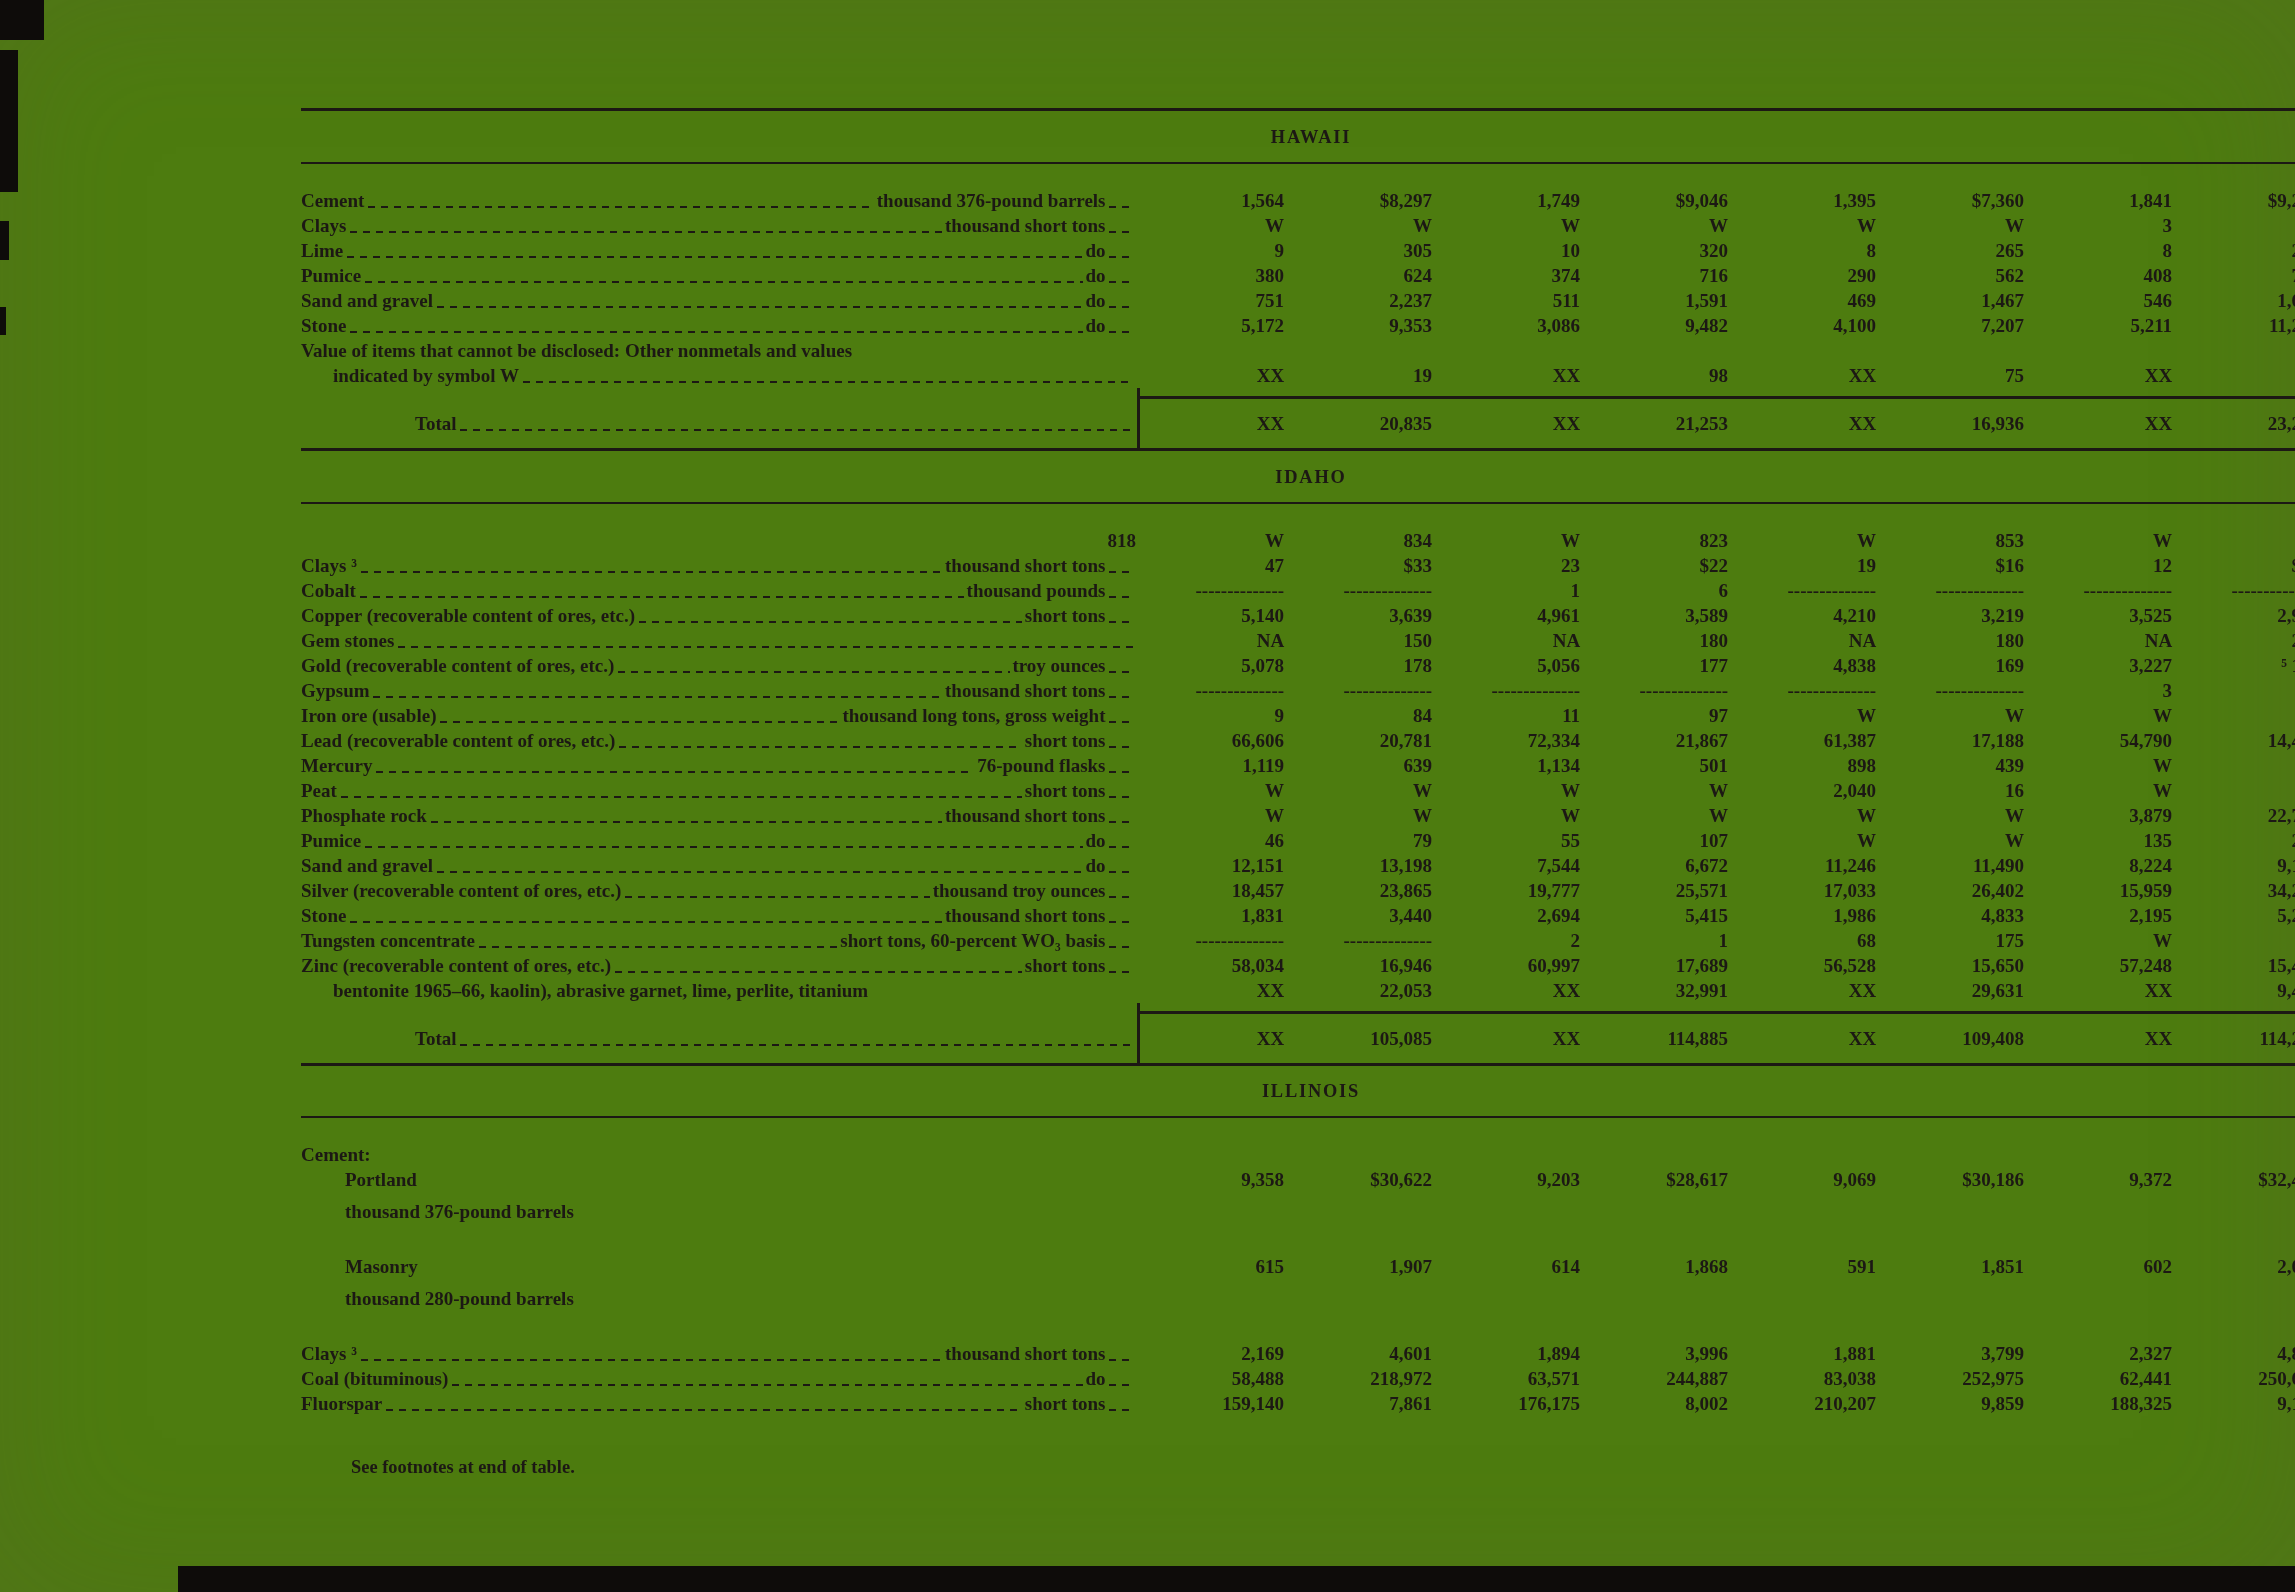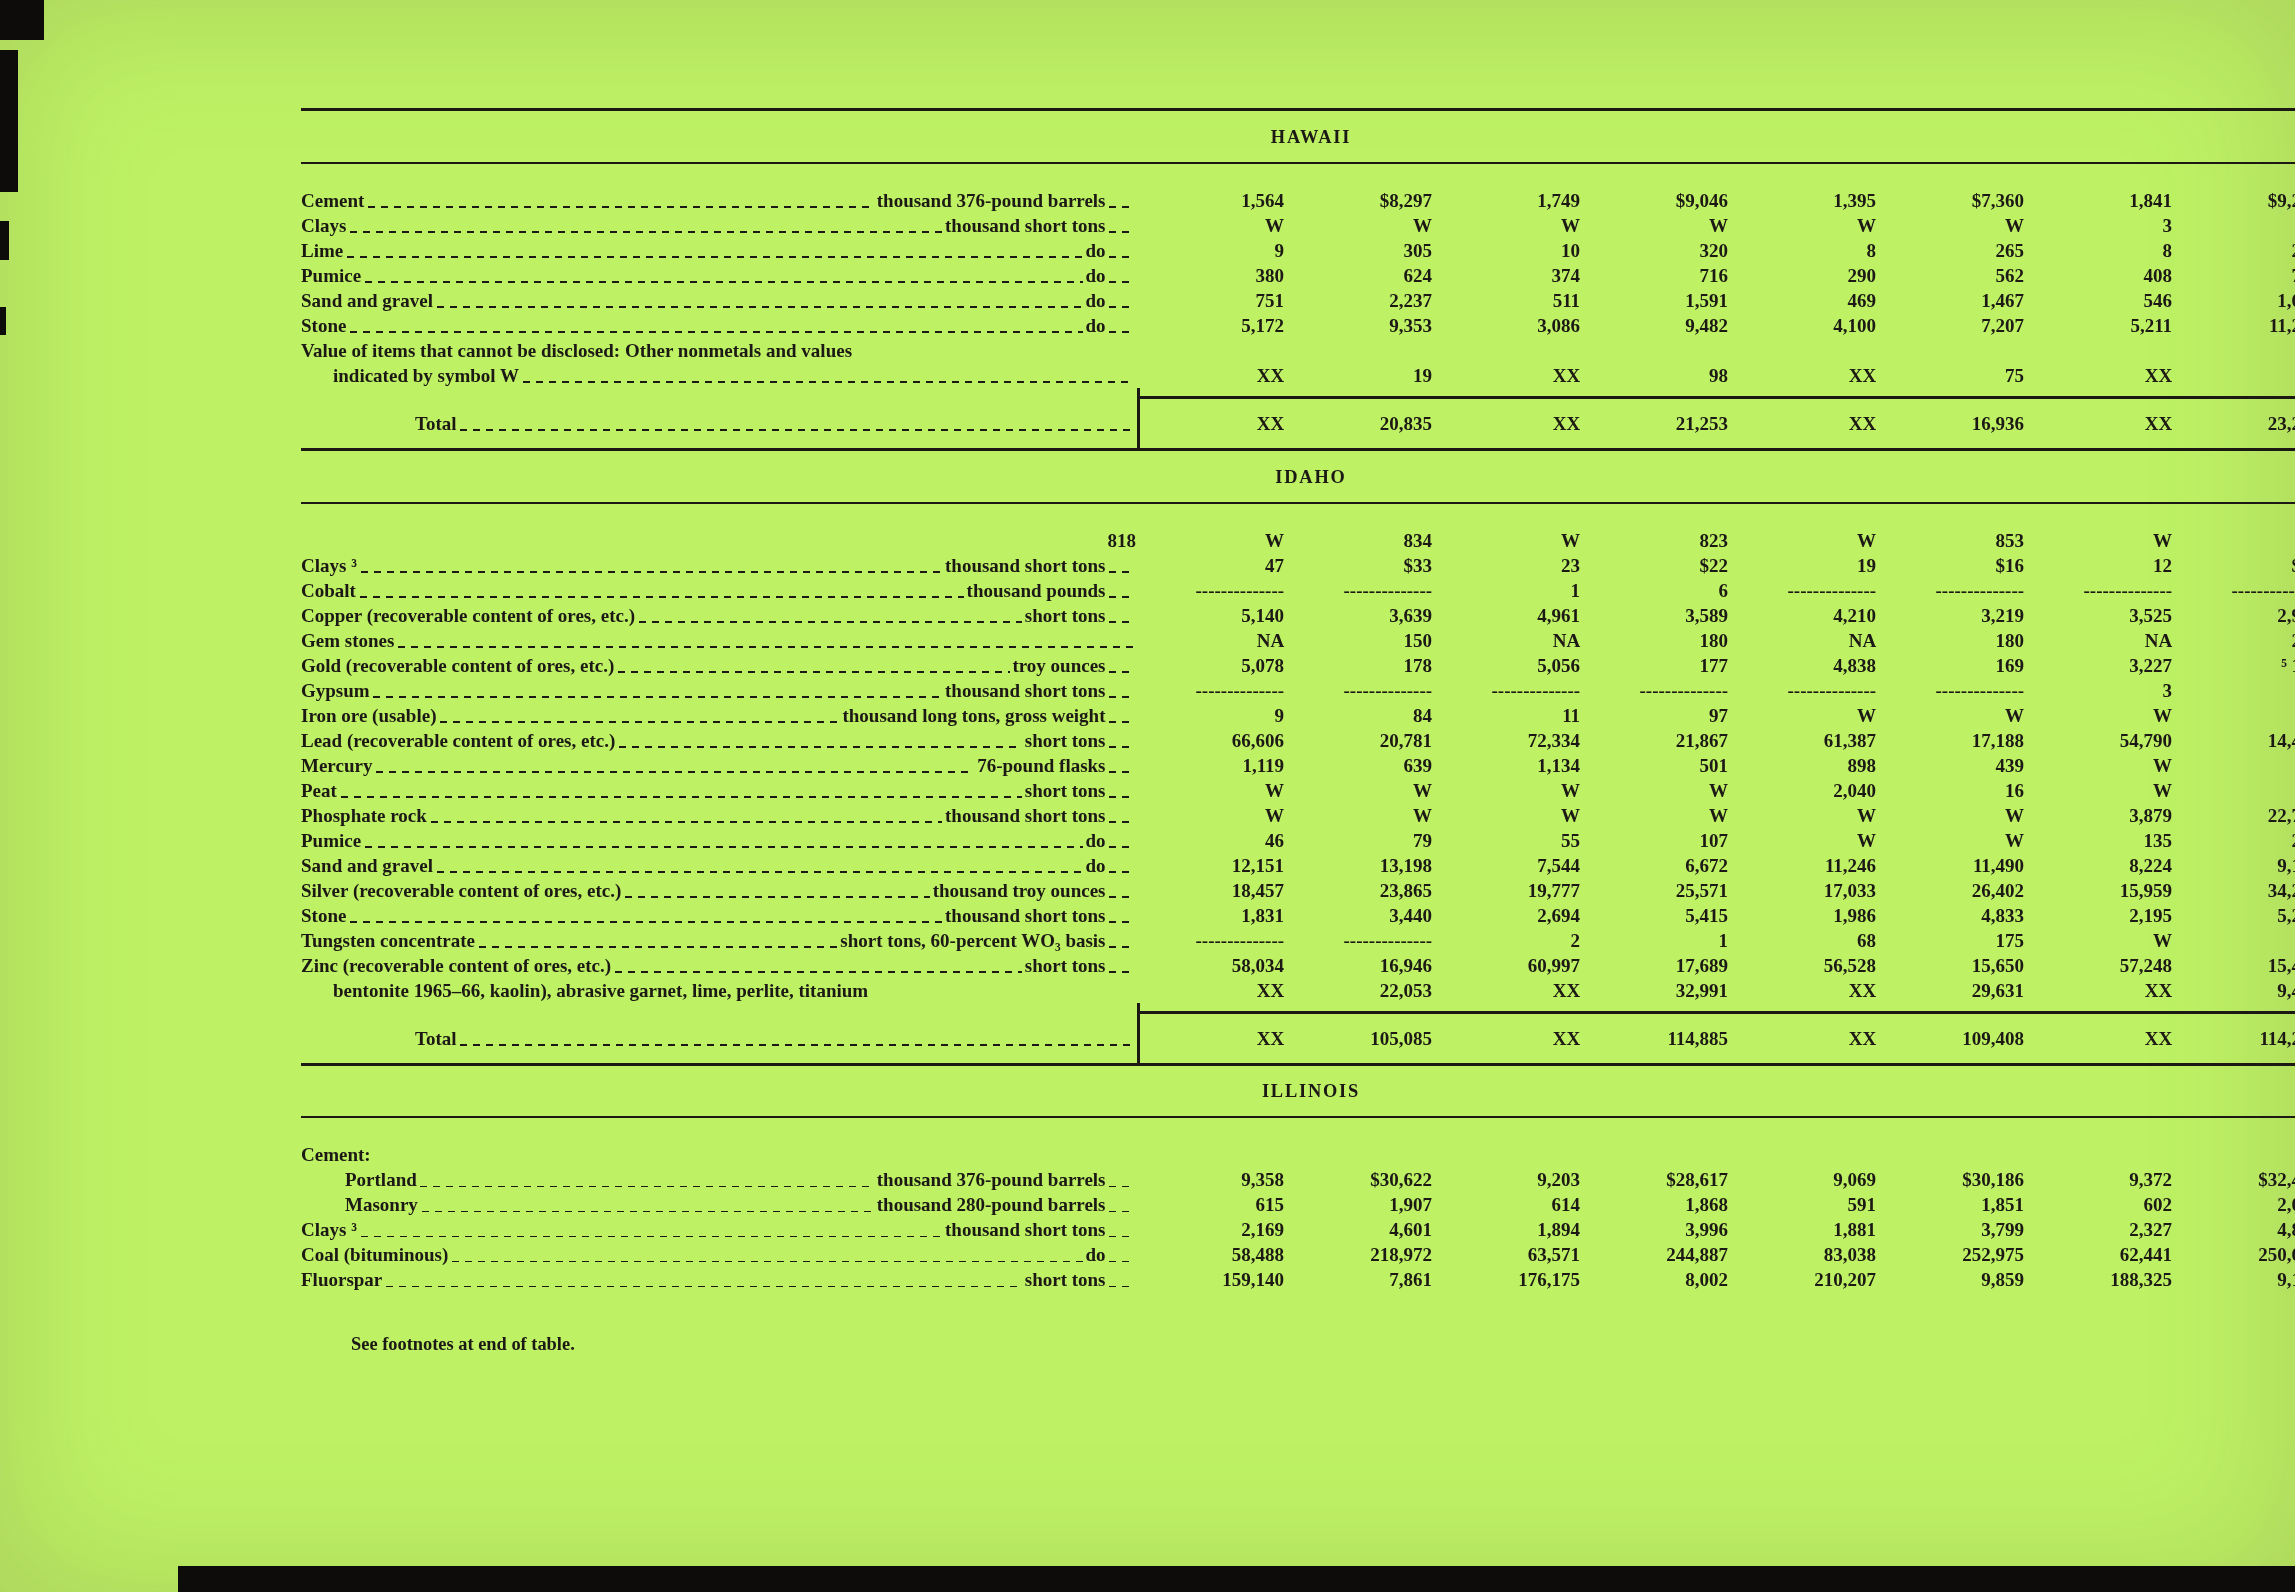--- a/index.html
+++ b/index.html
@@ -1,35 +1,35 @@
 <!DOCTYPE html>
 <html style="font-size:7.3px"><head>
 <meta charset="utf-8">
 <style>
   * { margin:0; padding:0; box-sizing:border-box; }
   html,body { width:2523px; height:1593px; overflow:hidden; }
   body { background:#cfccc5; font-family:"Liberation Serif","DejaVu Serif",serif; }
-  .page { position:absolute; inset:0; background:#bef264;
+  .page { position:absolute; inset:0; background:#4d7c0f;
           box-shadow:inset 0 0 147px rgba(95,85,65,.22);
           color:#1c1814; font-weight:700; }
   .artifact { position:absolute; background:#0e0c0a; }
 
   .table-area { position:absolute; left:301px; top:108px; width:2020px;
                 font-size:19px; line-height:25px; }
 
   .title-wrap { border-top:3.2px solid #1c1814; border-bottom:2.8px solid #1c1814;
                 padding:13.8px 0 12px; }
   .section-title { text-align:center; font-size:18.4px; letter-spacing:1.8px; }
 
   .sec-body { padding:24px 0 7.3px; }
 
   .trow { display:grid; grid-template-columns:836px repeat(8,148px); }
   .stub { display:flex; align-items:baseline; min-width:0; }
   .stub.multi { display:block; }
-  .stub.ind { padding-left:44px; }
+  .stub.ind { padding-left:44px;flex-direction:column; }
   .stub .lbl, .unit { white-space:nowrap; }
 
   .leader { flex:1 1 auto; height:1.8px; align-self:flex-end;
             margin:0 2.8px 5px 3.7px;
             background:repeating-linear-gradient(90deg,#1c1814 0 7.3px,transparent 7.3px 13px); }
   .trail  { flex:0 0 25px; }
 
   .cell { text-align:right; padding-right:0.9px; }
   .cell.vbottom { align-self:end; }
 

